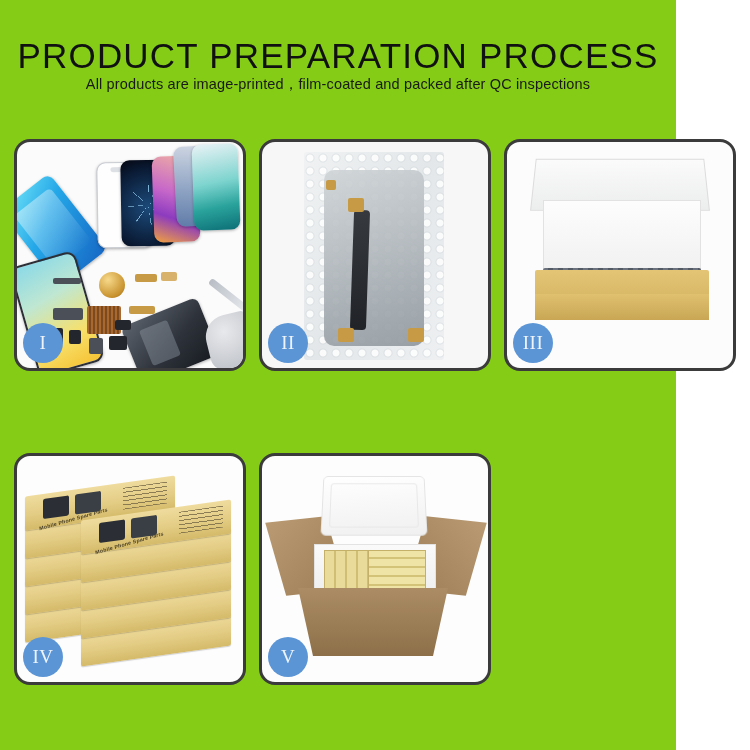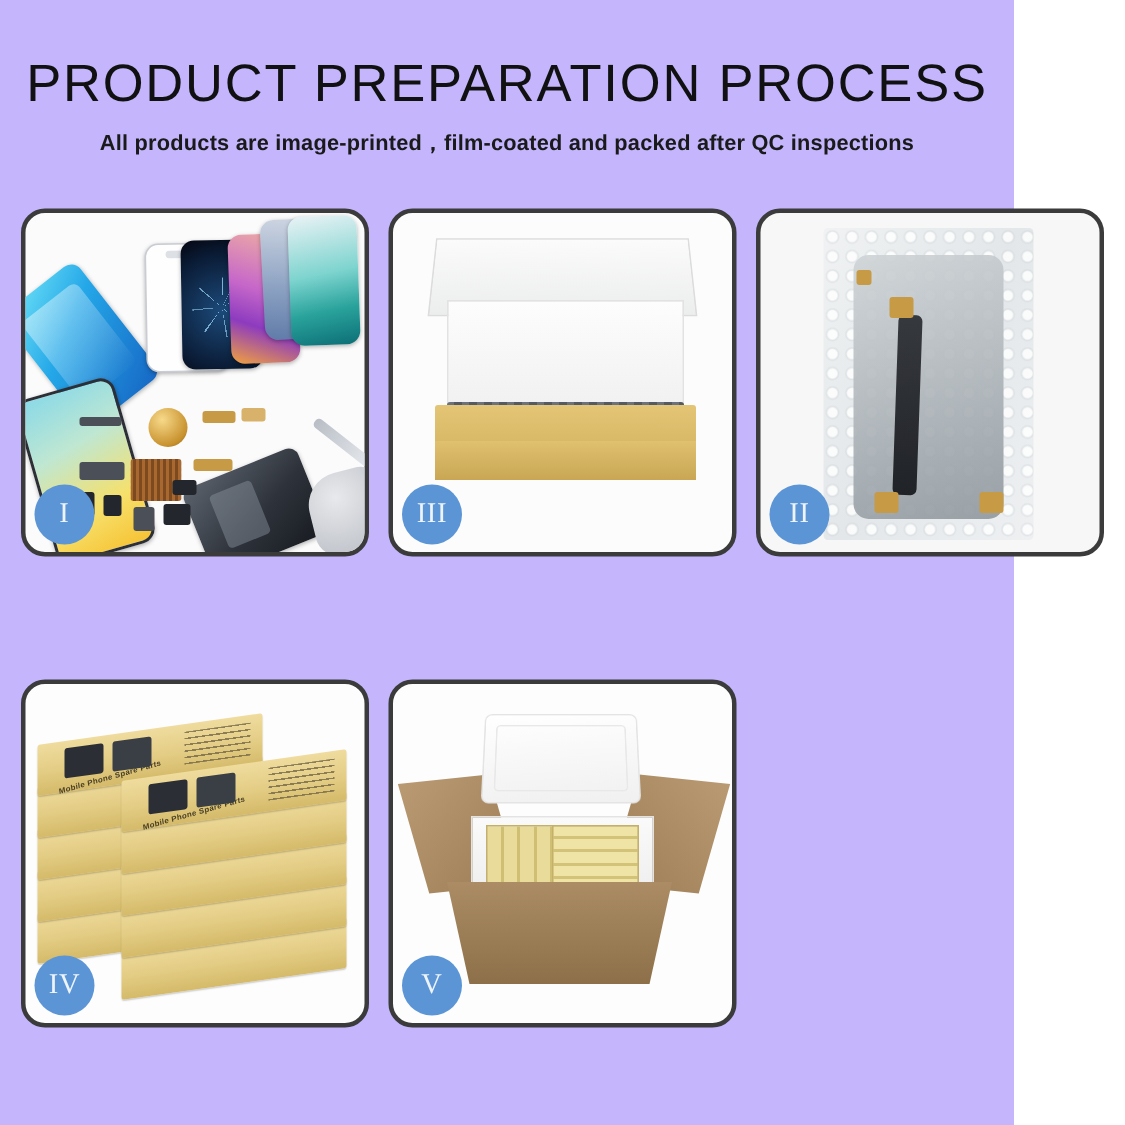--- a/index.html
+++ b/index.html
@@ -2,38 +2,37 @@
 <html><head>
 <meta charset="utf-8">
 <style>
   * { box-sizing: border-box; margin: 0; padding: 0; }
   html, body {
     width: 750px; height: 750px;
     background: #ffffff;
     font-family: "Liberation Sans", sans-serif;
     overflow: hidden;
   }
-  .page { position: relative; width: 676px; height: 750px; background: #c4b5fd; }
+  .page { position: relative; width: 676px; height: 750px; background: #84cc16; }
 
   
   .header { padding-top: 38px; text-align: center; }
   .title {
     font-size: 35px;
     letter-spacing: 1.2px;
     font-weight: 400;
     color: #111;
     line-height: 1.05;
     font-family: "Liberation Sans", sans-serif;
   }
   .subtitle {
-    margin-top: 11px;
     font-size: 14.5px;
     color: #1a1a1a;
     letter-spacing: 0.15px;
-    font-weight: 700;
+    font-weight: 400;
   }
 
   
   .grid {
     position: absolute;
     left: 14px; top: 139px;
     width: 722px; height: 546px;
     display: grid;
     grid-template-columns: repeat(3, 232px);
     grid-template-rows: repeat(2, 232px);
@@ -365,43 +364,43 @@
         <div class="chip" style="left:72px;  top:196px; width:14px; height:16px;"></div>
         <div class="chip dk" style="left:92px;  top:194px; width:18px; height:14px;"></div>
         <div class="chip gold" style="left:112px; top:164px; width:26px; height:8px;"></div>
         <div class="chip dk" style="left:98px;  top:178px; width:16px; height:10px;"></div>
         <div class="tweezer"></div>
         <div class="hand"></div>
       </div>
       <div class="badge">I</div>
     </div>
 
-    <div class="panel p3">
-      <div class="panel-stage">
-        <div class="box3-lid"></div>
-        <div class="box3-foam"></div>
-        <div class="box3-inner"></div>
-        <div class="box3-body"></div>
-        <div class="box3-front"></div>
-      </div>
-      <div class="badge">III</div>
-    </div>
-
     <div class="panel p2">
       <div class="panel-stage">
         <div class="bubble-bag">
           <div class="inner-screen"></div>
           <div class="flex-cable"></div>
           <div class="cable-pad" style="left:44px; top:46px;"></div>
           <div class="cable-pad" style="left:22px; top:28px; width:10px; height:10px;"></div>
           <div class="cable-pad" style="left:34px; top:176px;"></div>
           <div class="cable-pad" style="left:104px; top:176px;"></div>
         </div>
       </div>
       <div class="badge">II</div>
+    </div>
+
+    <div class="panel p3">
+      <div class="panel-stage">
+        <div class="box3-lid"></div>
+        <div class="box3-foam"></div>
+        <div class="box3-inner"></div>
+        <div class="box3-body"></div>
+        <div class="box3-front"></div>
+      </div>
+      <div class="badge">III</div>
     </div>
 
     <div class="panel p4">
       <div class="panel-stage">
         <div class="stack">
           <div class="kbox" style="left:0px;  top:120px;"></div>
           <div class="kbox" style="left:0px;  top:92px;"></div>
           <div class="kbox" style="left:0px;  top:64px;"></div>
           <div class="kbox" style="left:0px;  top:36px;"></div>
           <div class="kbox lbl" style="left:0px;  top:8px;">

